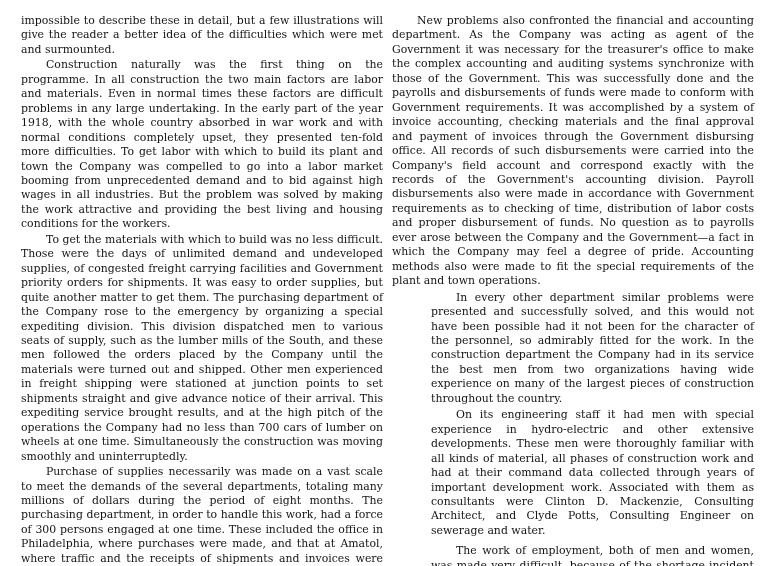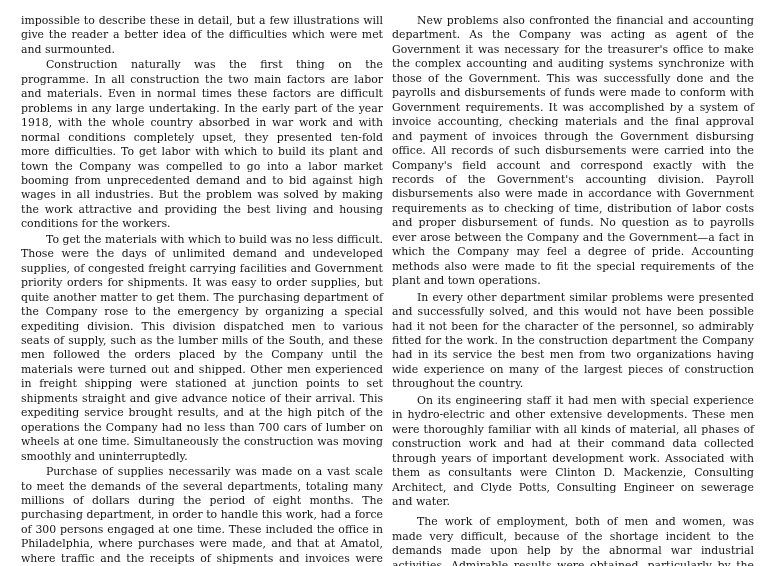--- a/index.html
+++ b/index.html
@@ -4,21 +4,21 @@
 <style>
   html, body { margin:0; padding:0; background:#ffffff; }
   body { width:772px; height:566px; overflow:hidden; position:relative; }
   .page { position:absolute; left:0; top:0; width:772px; height:452px; background:#fff; }
   .col { position:absolute; top:14px; width:362px; font-family:"DejaVu Serif","Liberation Serif",serif; font-size:10.9px; line-height:14.45px; color:#141414; text-align:justify; }
   .col.left { left:21px; }
   .col.right { left:392px; }
   .col p { margin:0; text-indent:25px; }
   .col p.noindent { text-indent:0; }
   .col.left p + p { margin-top:1px; }
-  .col.right p + p { margin-top:2px; }
+  .col.right p + p { margin-top:2px;margin-left:39px; }
   .col.right p.spaced { margin-top:6px; }
 </style>
 </head>
 <body>
 
 <div class="page">
   <div class="col left">
     <p class="noindent">impossible to describe these in detail, but a few illustrations will give the reader a better idea of the difficulties which were met and surmounted.</p>
     <p>Construction naturally was the first thing on the programme. In all construction the two main factors are labor and materials. Even in normal times these factors are difficult problems in any large undertaking. In the early part of the year 1918, with the whole country absorbed in war work and with normal conditions completely upset, they presented ten-fold more difficulties. To get labor with which to build its plant and town the Company was compelled to go into a labor market booming from unprecedented demand and to bid against high wages in all industries. But the problem was solved by making the work attractive and providing the best living and housing conditions for the workers.</p>
     <p>To get the materials with which to build was no less difficult. Those were the days of unlimited demand and undeveloped supplies, of congested freight carrying facilities and Government priority orders for shipments. It was easy to order supplies, but quite another matter to get them. The purchasing department of the Company rose to the emergency by organizing a special expediting division. This division dispatched men to various seats of supply, such as the lumber mills of the South, and these men followed the orders placed by the Company until the materials were turned out and shipped. Other men experienced in freight shipping were stationed at junction points to set shipments straight and give advance notice of their arrival. This expediting service brought results, and at the high pitch of the operations the Company had no less than 700 cars of lumber on wheels at one time. Simultaneously the construction was moving smoothly and uninterruptedly.</p>

